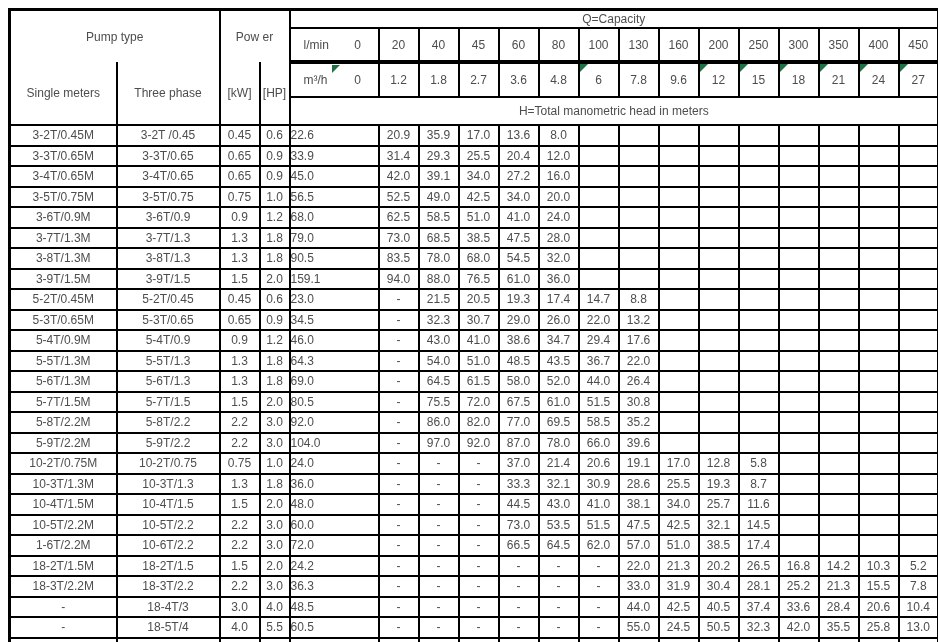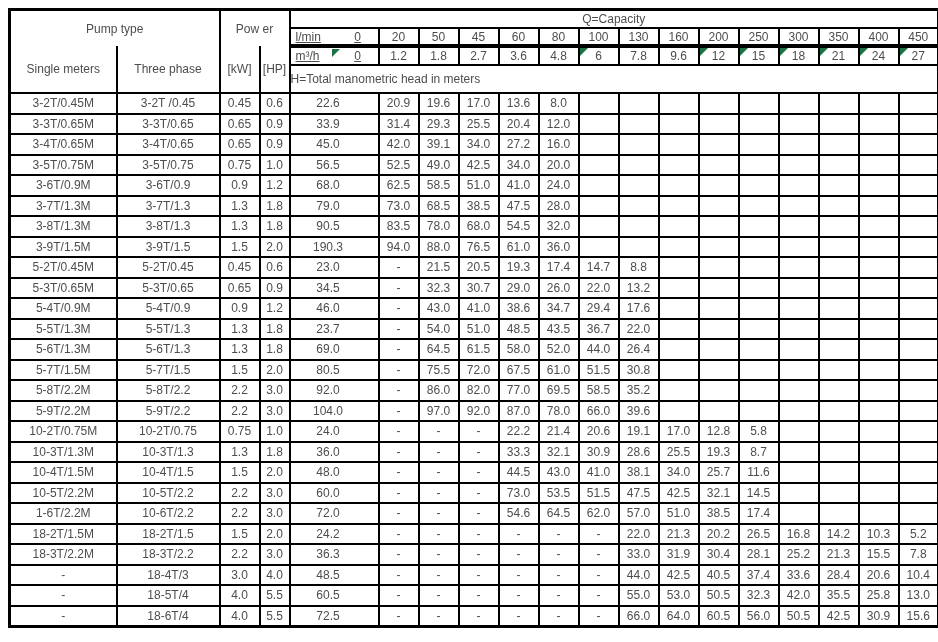--- a/index.html
+++ b/index.html
@@ -7,31 +7,31 @@
   .wrap{padding:8px 0 0 8px;}
   table{border-collapse:collapse;table-layout:fixed;width:929px;border:3px solid #000;color:#4d4d4d;}
   th,td{border:2px solid #000;font-weight:normal;font-size:12px;padding:0;white-space:nowrap;overflow:hidden;vertical-align:middle;background:#fff;}
   thead th{text-align:center;}
   .rowA th{height:16px;}
   .rowB th{height:15px;border-bottom:4px solid #000;}
   .rowC th{height:16px;}
   .rowD th{height:26px;}
   .no-b{border-bottom:none !important;}
   .no-t{border-top:none !important;}
-  .split-cell{padding:0;text-decoration:underline;}
+  .split-cell{padding:8px;}
   .split{display:flex;align-items:center;width:100%;}
   .ulabel{width:42px;text-align:left;padding-left:5px;}
   .uval{flex:1;text-align:center;}
   .rel,.split-cell{position:relative;}
   .corner-marker{position:absolute;top:0;left:0;width:0;height:0;border-top:8px solid #1e7145;border-right:8px solid transparent;display:block;}
   .m3h-flag{left:41px;top:1px;}
   tbody td{height:18.5px;text-align:center;}
   td.c-name{text-align:center;}
-  td.c-h0{text-align:center;padding-right:12px;}
-  .hnote{text-align:left;}
+  td.c-h0{text-align:left;padding-right:12px;}
+  .hnote{text-align:center;}
 </style>
 </head>
 <body>
 
 <div class="wrap">
   <table>
     <colgroup>
       <col style="width:107px">
         <col style="width:103px">
       <col style="width:40px">
@@ -60,21 +60,21 @@
         <th colspan="16">Q=Capacity</th>
       </tr>
       <tr class="rowB" id="row-lmin">
         <th colspan="2" class="split-cell">
           <div class="split">
             <span class="ulabel">l/min</span>
             <span class="uval">0</span>
           </div>
         </th>
       <th>20</th>
-          <th>50</th>
+          <th>40</th>
           <th>45</th>
           <th>60</th>
           <th>80</th>
           <th>100</th>
           <th>130</th>
           <th>160</th>
           <th>200</th>
           <th>250</th>
           <th>300</th>
           <th>350</th>
@@ -113,21 +113,21 @@
       </tr>
     </thead>
     <tbody id="tbody">
         <tr>
           <td class="c-name">3-2T/0.45M</td>
           <td class="c-name">3-2T /0.45</td>
           <td class="c-kw">0.45</td>
           <td class="c-hp">0.6</td>
           <td class="c-h0" colspan="2">22.6</td>
           <td class="c-h">20.9</td>
-          <td class="c-h">19.6</td>
+          <td class="c-h">35.9</td>
           <td class="c-h">17.0</td>
           <td class="c-h">13.6</td>
           <td class="c-h">8.0</td>
           <td class="c-h"></td>
           <td class="c-h"></td>
           <td class="c-h"></td>
           <td class="c-h"></td>
           <td class="c-h"></td>
           <td class="c-h"></td>
           <td class="c-h"></td>
@@ -258,21 +258,21 @@
           <td class="c-h"></td>
           <td class="c-h"></td>
           <td class="c-h"></td>
           <td class="c-h"></td>
         </tr>
         <tr>
           <td class="c-name">3-9T/1.5M</td>
           <td class="c-name">3-9T/1.5</td>
           <td class="c-kw">1.5</td>
           <td class="c-hp">2.0</td>
-          <td class="c-h0" colspan="2">190.3</td>
+          <td class="c-h0" colspan="2">159.1</td>
           <td class="c-h">94.0</td>
           <td class="c-h">88.0</td>
           <td class="c-h">76.5</td>
           <td class="c-h">61.0</td>
           <td class="c-h">36.0</td>
           <td class="c-h"></td>
           <td class="c-h"></td>
           <td class="c-h"></td>
           <td class="c-h"></td>
           <td class="c-h"></td>
@@ -342,21 +342,21 @@
           <td class="c-h"></td>
           <td class="c-h"></td>
           <td class="c-h"></td>
           <td class="c-h"></td>
         </tr>
         <tr>
           <td class="c-name">5-5T/1.3M</td>
           <td class="c-name">5-5T/1.3</td>
           <td class="c-kw">1.3</td>
           <td class="c-hp">1.8</td>
-          <td class="c-h0" colspan="2">23.7</td>
+          <td class="c-h0" colspan="2">64.3</td>
           <td class="c-h">-</td>
           <td class="c-h">54.0</td>
           <td class="c-h">51.0</td>
           <td class="c-h">48.5</td>
           <td class="c-h">43.5</td>
           <td class="c-h">36.7</td>
           <td class="c-h">22.0</td>
           <td class="c-h"></td>
           <td class="c-h"></td>
           <td class="c-h"></td>
@@ -451,21 +451,21 @@
         </tr>
         <tr>
           <td class="c-name">10-2T/0.75M</td>
           <td class="c-name">10-2T/0.75</td>
           <td class="c-kw">0.75</td>
           <td class="c-hp">1.0</td>
           <td class="c-h0" colspan="2">24.0</td>
           <td class="c-h">-</td>
           <td class="c-h">-</td>
           <td class="c-h">-</td>
-          <td class="c-h">22.2</td>
+          <td class="c-h">37.0</td>
           <td class="c-h">21.4</td>
           <td class="c-h">20.6</td>
           <td class="c-h">19.1</td>
           <td class="c-h">17.0</td>
           <td class="c-h">12.8</td>
           <td class="c-h">5.8</td>
           <td class="c-h"></td>
           <td class="c-h"></td>
           <td class="c-h"></td>
           <td class="c-h"></td>
@@ -535,21 +535,21 @@
         </tr>
         <tr>
           <td class="c-name">1-6T/2.2M</td>
           <td class="c-name">10-6T/2.2</td>
           <td class="c-kw">2.2</td>
           <td class="c-hp">3.0</td>
           <td class="c-h0" colspan="2">72.0</td>
           <td class="c-h">-</td>
           <td class="c-h">-</td>
           <td class="c-h">-</td>
-          <td class="c-h">54.6</td>
+          <td class="c-h">66.5</td>
           <td class="c-h">64.5</td>
           <td class="c-h">62.0</td>
           <td class="c-h">57.0</td>
           <td class="c-h">51.0</td>
           <td class="c-h">38.5</td>
           <td class="c-h">17.4</td>
           <td class="c-h"></td>
           <td class="c-h"></td>
           <td class="c-h"></td>
           <td class="c-h"></td>
@@ -623,21 +623,21 @@
           <td class="c-kw">4.0</td>
           <td class="c-hp">5.5</td>
           <td class="c-h0" colspan="2">60.5</td>
           <td class="c-h">-</td>
           <td class="c-h">-</td>
           <td class="c-h">-</td>
           <td class="c-h">-</td>
           <td class="c-h">-</td>
           <td class="c-h">-</td>
           <td class="c-h">55.0</td>
-          <td class="c-h">53.0</td>
+          <td class="c-h">24.5</td>
           <td class="c-h">50.5</td>
           <td class="c-h">32.3</td>
           <td class="c-h">42.0</td>
           <td class="c-h">35.5</td>
           <td class="c-h">25.8</td>
           <td class="c-h">13.0</td>
         </tr>
         <tr>
           <td class="c-name">-</td>
           <td class="c-name">18-6T/4</td>

